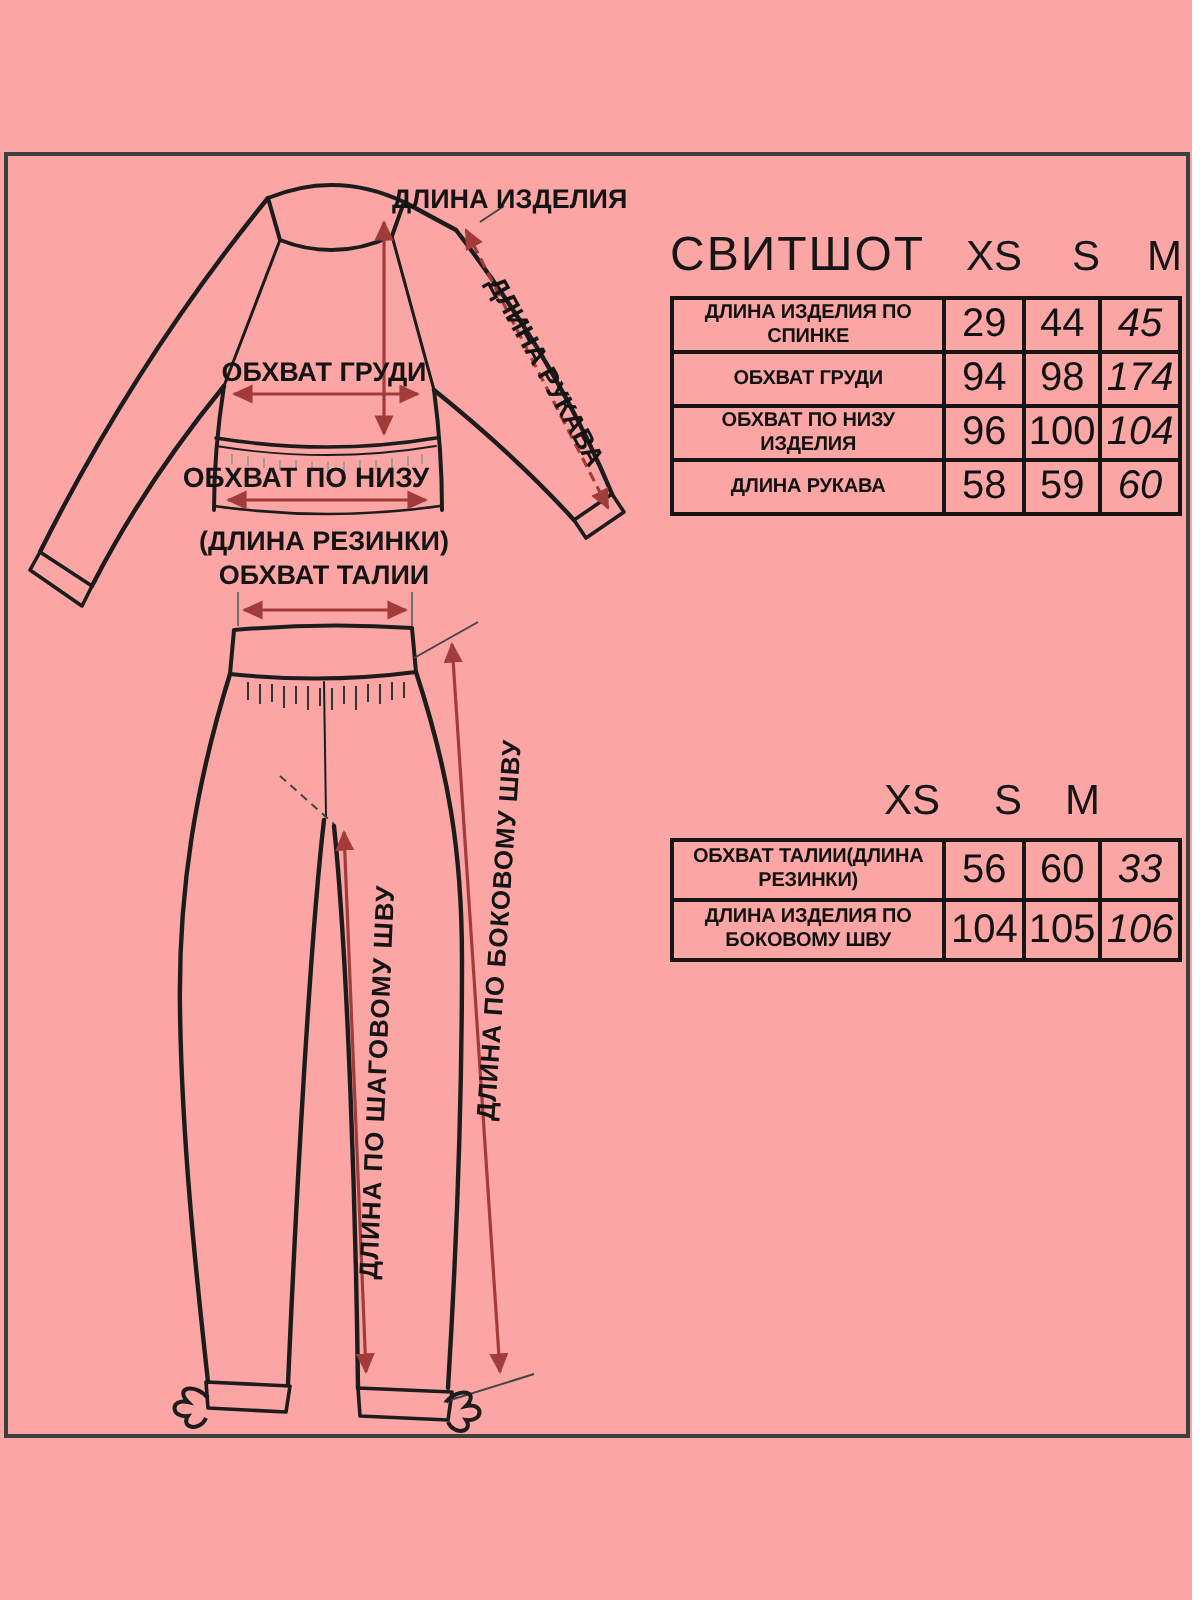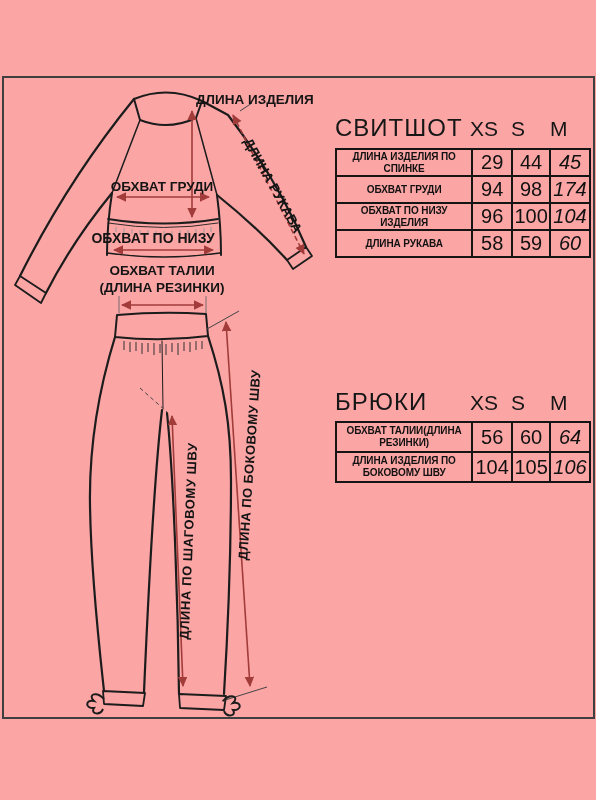--- a/index.html
+++ b/index.html
@@ -21,21 +21,21 @@
   .lbl-sideseam{left:250px;top:465px;font-size:13px;letter-spacing:.4px;transform:translate(-50%,-50%) rotate(-86deg);}
 
   
   .size-block{position:absolute;left:335px;width:256px;}
   .size-block.sweat{top:116px;}
   .size-block.pants{top:390px;}
   .size-head{display:grid;grid-template-columns:135px 41px 39px 41px;align-items:end;}
   .size-block.sweat .size-head{margin-bottom:8px;}
   .size-block.pants .size-head{margin-bottom:7px;}
   .size-title{font-size:24px;letter-spacing:1px;line-height:24px;color:#161616;}
-  .size-col{font-size:21px;line-height:22px;text-align:left;color:#161616;}
+  .size-col{font-size:21px;line-height:22px;text-align:right;color:#161616;}
   table.size-table{border-collapse:collapse;table-layout:fixed;width:256px;}
   table.size-table td{border:2px solid #151515;padding:0;text-align:center;vertical-align:middle;}
   table.size-table td.lbl{width:131px;font-size:10px;font-weight:bold;line-height:1.2;letter-spacing:-0.1px;}
   table.size-table td.val{font-size:20px;}
   .size-block.sweat tr{height:27px;}
   .size-block.pants tr{height:30px;}
   td.c1{width:37px;} td.c2{width:35px;} td.c3{width:37px;font-style:italic;}
 
   svg .blk{stroke:var(--ink);fill:none;stroke-linecap:round;stroke-linejoin:round;}
   svg .red{stroke:var(--accent);fill:none;}
@@ -104,22 +104,22 @@
       <line class="red" x1="226" y1="322" x2="250" y2="686" marker-start="url(#ah)" marker-end="url(#ah)"></line>
       <line class="red" x1="172" y1="416" x2="183" y2="686" marker-start="url(#ah)" marker-end="url(#ah)"></line>
     </g>
   </svg>
 
   <div class="dlabel lbl-length">ДЛИНА ИЗДЕЛИЯ</div>
   <div class="dlabel lbl-sleeve">ДЛИНА РУКАВА</div>
   <div class="dlabel lbl-chest">ОБХВАТ ГРУДИ</div>
   <div class="dlabel lbl-hem">ОБХВАТ ПО НИЗУ</div>
   <div class="dlabel lbl-waist">
+    <div>(ДЛИНА РЕЗИНКИ)</div>
     <div>ОБХВАТ ТАЛИИ</div>
-    <div>(ДЛИНА РЕЗИНКИ)</div>
   </div>
   <div class="dlabel lbl-inseam">ДЛИНА ПО ШАГОВОМУ ШВУ</div>
   <div class="dlabel lbl-sideseam">ДЛИНА ПО БОКОВОМУ ШВУ</div>
 
   <div class="size-block sweat">
     <div class="size-head">
       <div class="size-title">СВИТШОТ</div>
       <div class="size-col">XS</div>
       <div class="size-col">S</div>
       <div class="size-col">M</div>
@@ -149,32 +149,31 @@
         <td class="val c1">58</td>
         <td class="val c2">59</td>
         <td class="val c3">60</td>
       </tr>
     </tbody>
       </table>
   </div>
 
   <div class="size-block pants">
     <div class="size-head">
-      <div class="size-title">БРЮКИ</div>
       <div class="size-col">XS</div>
       <div class="size-col">S</div>
       <div class="size-col">M</div>
     </div>
     <table class="size-table">
       <tbody>
           <tr>
         <td class="lbl">ОБХВАТ ТАЛИИ(ДЛИНА РЕЗИНКИ)</td>
         <td class="val c1">56</td>
         <td class="val c2">60</td>
-        <td class="val c3">64</td>
+        <td class="val c3">33</td>
       </tr>
       <tr>
         <td class="lbl">ДЛИНА ИЗДЕЛИЯ ПО БОКОВОМУ ШВУ</td>
         <td class="val c1">104</td>
         <td class="val c2">105</td>
         <td class="val c3">106</td>
       </tr>
     </tbody>
       </table>
   </div>

